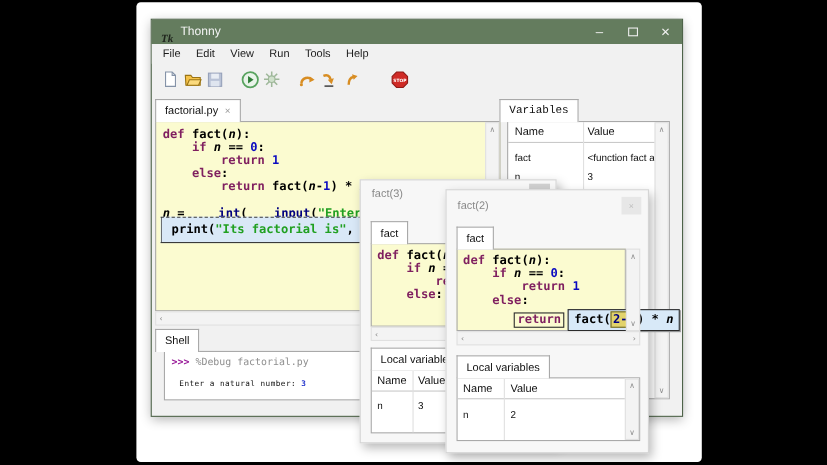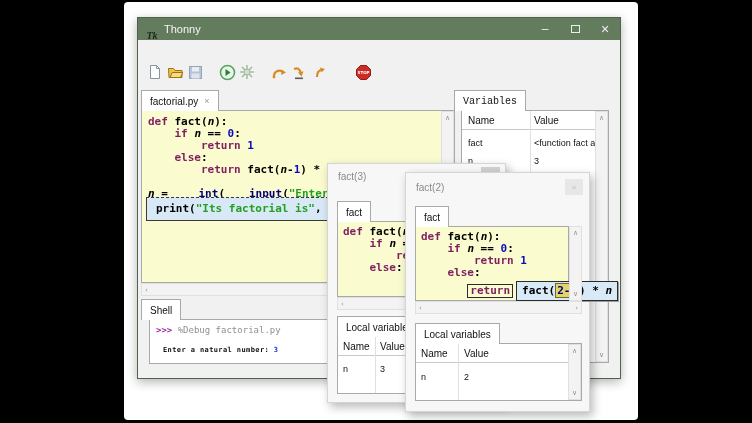--- a/index.html
+++ b/index.html
@@ -67,21 +67,21 @@
 
   
   .tbl-head { position:absolute; left:0; right:0; top:0; height:19px; border-bottom:1px solid #c9c9c9;
               font-size:10px; color:#000; }
   .tbl-sep { position:absolute; top:0; bottom:0; width:1px; background:#e0e0e0; }
   .cell { position:absolute; font-size:9px; color:#111; white-space:nowrap; overflow:hidden; }
 
   .shell-text { font-family:"DejaVu Sans Mono", monospace; font-size:9px; line-height:12px; }
   .cs.prompt { color:#9b1f9b; font-weight:700; }
   .cs.gray { color:#8f8f8f; }
-  .cs.echo { color:#101010; font-weight:700; font-size:7px; letter-spacing:.4px;text-align:center; }
+  .cs.echo { color:#101010; font-weight:400; font-size:7px; letter-spacing:.4px;text-align:center; }
   .cs.inp { color:#2233cc; font-weight:700; font-size:7px; }
 
   
   .popup { position:absolute; background:#f7f7f7; border:1px solid #d5d5d5;
            box-shadow:3px 4px 9px rgba(0,0,0,.28); }
   .popup-title { position:absolute; font-size:10px; color:#8a8a8a; }
   .popup-close { position:absolute; display:flex; align-items:center; justify-content:center;
                  font-size:8px; color:#bdbdbd; }
 </style>
 </head>
@@ -101,20 +101,28 @@
           </span>
         <span class="cap-btn">
             <span class="max-glyph"></span>
           </span>
         <span class="cap-btn">
             <span class="close-glyph">×</span>
           </span>
       </div>
     </div>
 
+    <div class="menubar">
+      <span class="menu-item">File</span>
+      <span class="menu-item">Edit</span>
+      <span class="menu-item">View</span>
+      <span class="menu-item">Run</span>
+      <span class="menu-item">Tools</span>
+      <span class="menu-item">Help</span>
+    </div>
 
     <div class="toolbar">
       <span class="tool-btn">
         <svg width="16" height="16">
             <path d="M3.5 1.5h6l3 3v10h-9z" fill="#fff" stroke="#8593a8"></path>
             <path d="M9.5 1.5v3h3" fill="none" stroke="#8593a8"></path>
           </svg>
         </span>
       <span class="tool-btn">
         <svg width="17" height="16">

